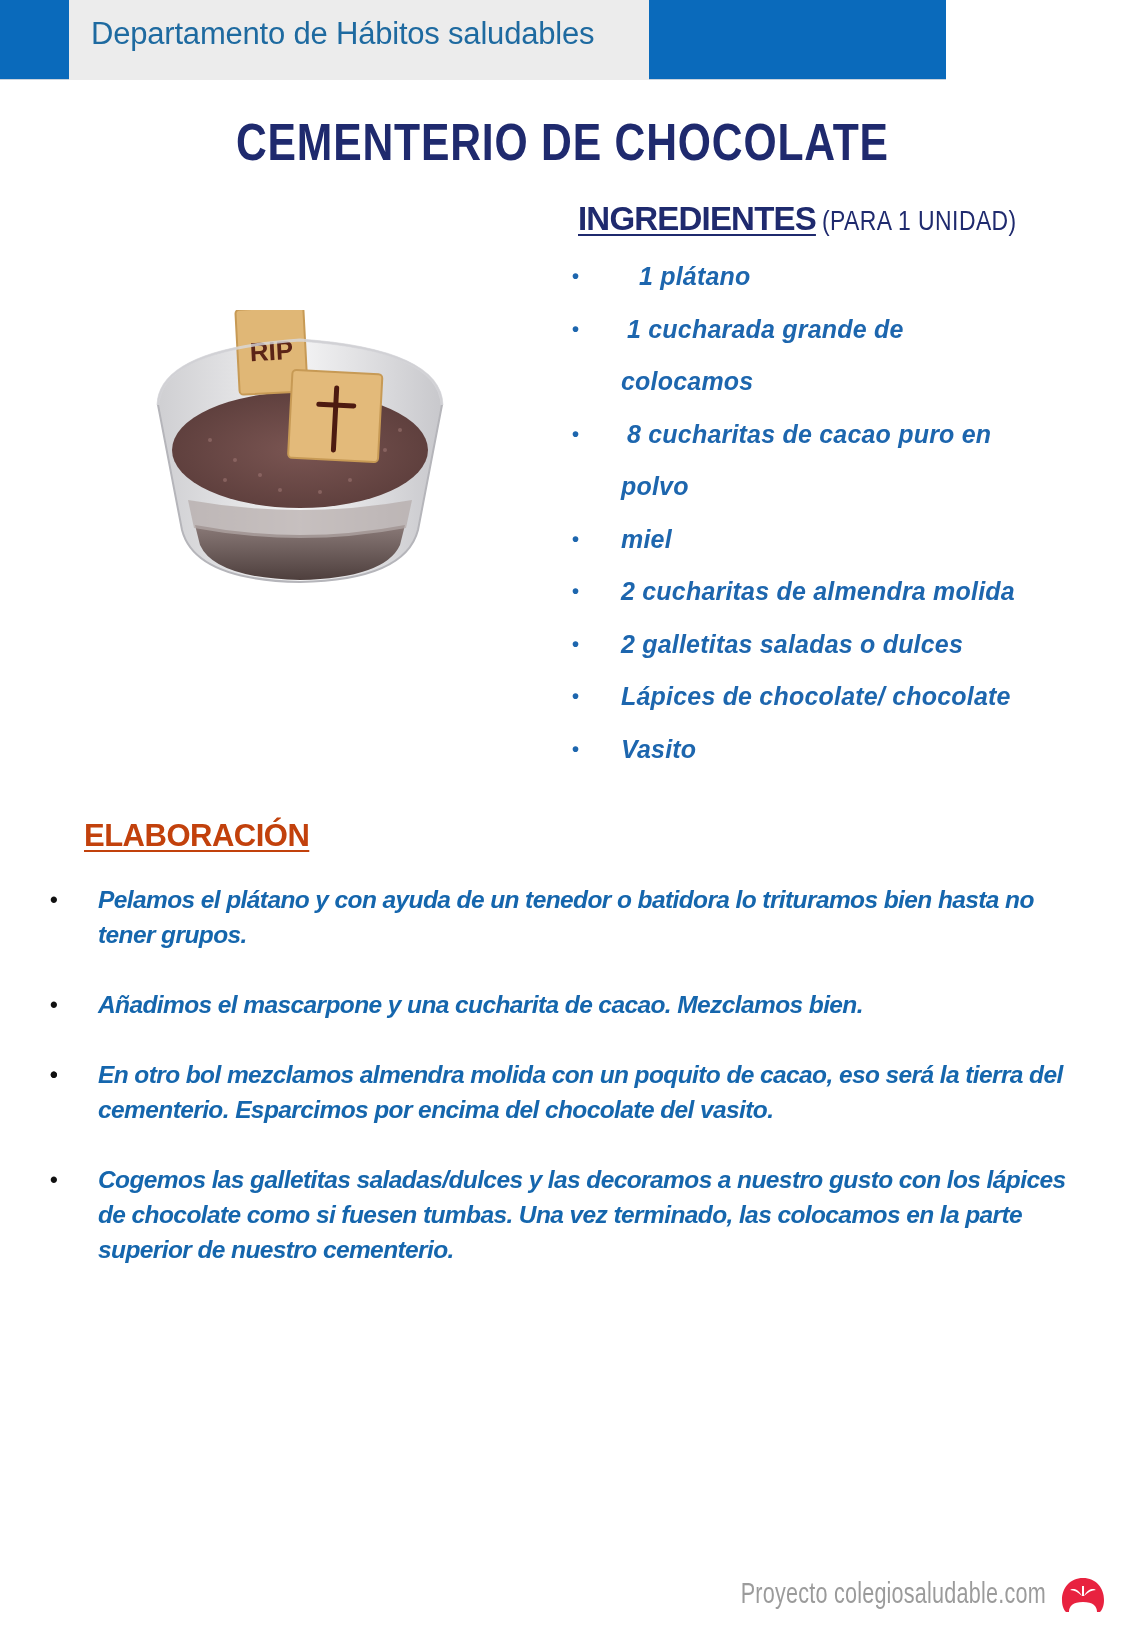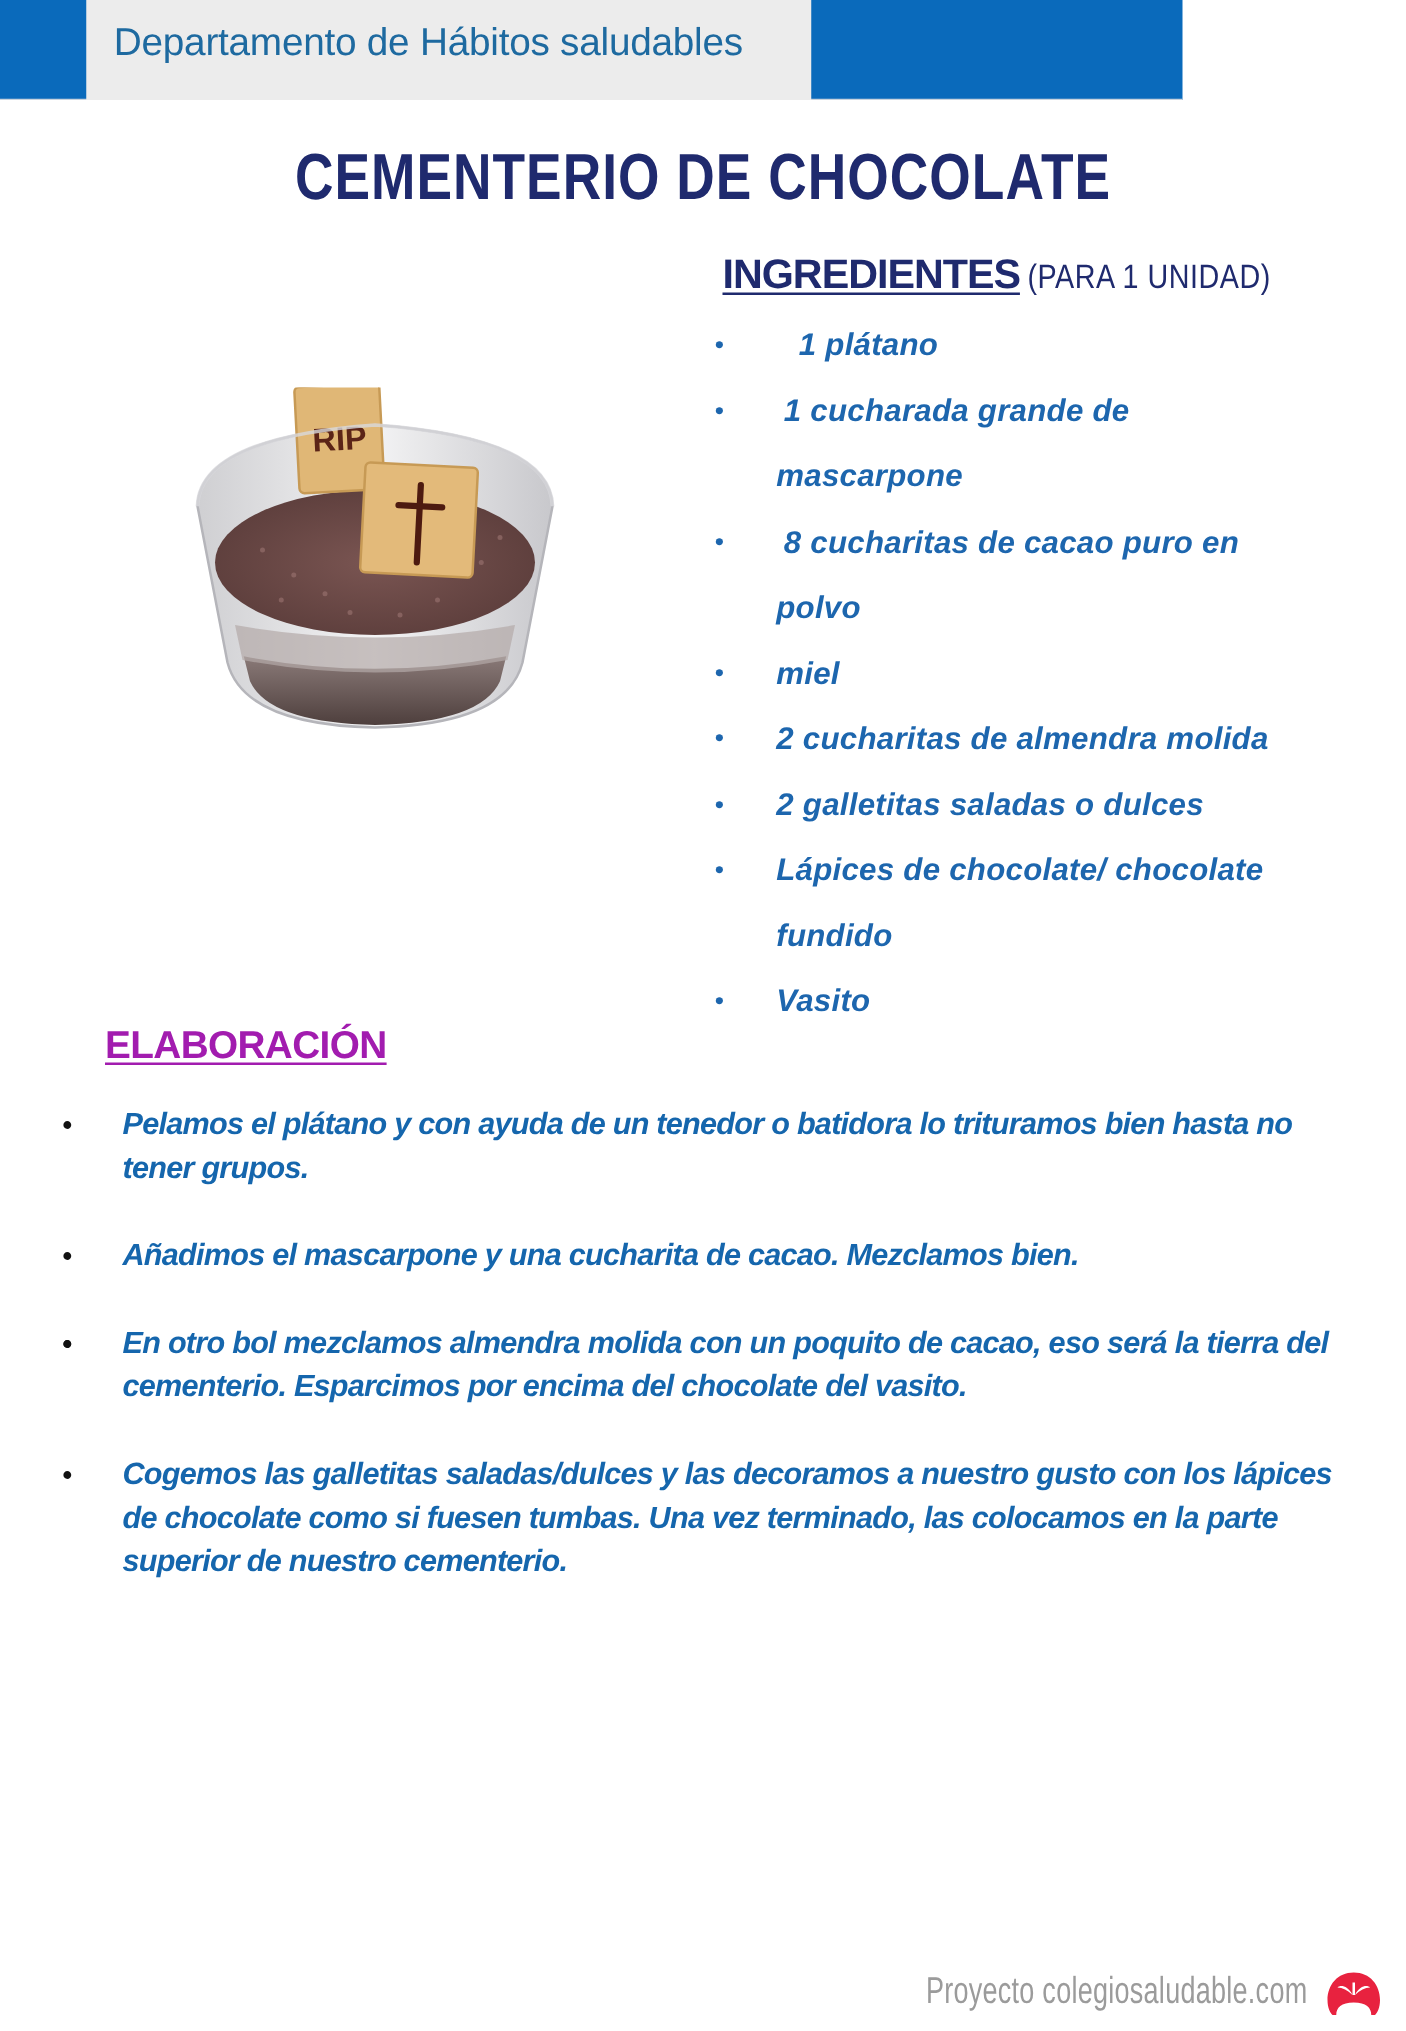--- a/index.html
+++ b/index.html
@@ -16,21 +16,21 @@
 
     .ingredients { position: absolute; left: 578px; top: 200px; width: 520px; }
     .ing-heading { white-space: nowrap; }
     .ing-heading .strong { font-family: "Liberation Sans", sans-serif; font-weight: 700; font-size: 33px; color: #1f2a6e; text-decoration: underline; text-decoration-thickness: 2px; text-underline-offset: 4px; letter-spacing: -0.8px; }
     .ing-heading .note { font-family: "Liberation Sans", sans-serif; font-size: 27px; color: #1f2a6e; margin-left: 6px; transform: scaleX(0.85); display: inline-block; transform-origin: left; letter-spacing: 0.5px; }
 
     .ing-list { list-style: none; margin-top: 12px; }
     .ing-item { position: relative; padding-left: 43px; font-family: "Liberation Sans", sans-serif; font-style: italic; font-weight: 700; font-size: 25px; line-height: 52.5px; color: #1d66ae; letter-spacing: 0.2px; }
     .ing-item .bullet { position: absolute; left: -6px; top: 0; font-style: normal; font-size: 20px; color: #1d66ae; }
 
-    .elab-heading { position: absolute; left: 84px; top: 818px; font-family: "Liberation Sans", sans-serif; font-weight: 700; font-size: 31px; color: #a21caf; text-decoration: underline; text-decoration-thickness: 2px; text-underline-offset: 4px; letter-spacing: -0.5px; }
+    .elab-heading { position: absolute; left: 84px; top: 818px; font-family: "Liberation Sans", sans-serif; font-weight: 700; font-size: 31px; color: #c2410c; text-decoration: underline; text-decoration-thickness: 2px; text-underline-offset: 4px; letter-spacing: -0.5px; }
 
     .elab-list { position: absolute; left: 50px; top: 882px; width: 1020px; list-style: none; }
     .elab-item { position: relative; padding-left: 48px; font-family: "Liberation Sans", sans-serif; font-style: italic; font-weight: 700; font-size: 24.5px; line-height: 35px; color: #1566ad; margin-bottom: 35px; letter-spacing: -0.6px; }
     .elab-item .bullet { position: absolute; left: 0; top: 0; font-style: normal; font-size: 22px; color: #111111; }
 
     .footer { position: absolute; left: 700px; top: 1572px; width: 410px; height: 44px; }
     .footer-text { position: absolute; right: 64px; top: 4px; font-family: "Liberation Sans", sans-serif; font-size: 30px; font-weight: 400; color: #9b9b9b; white-space: nowrap; transform: scaleX(0.72); transform-origin: right; letter-spacing: 0.3px; }
     .footer-logo { position: absolute; right: 4px; top: 2px; width: 46px; height: 40px; }
   </style>
 </head>
@@ -95,28 +95,27 @@
   </svg>
 </div>
 
 <div class="ingredients">
   <div class="ing-heading">
     <span class="strong">INGREDIENTES</span><span class="note">(PARA 1 UNIDAD)</span>
   </div>
   <ul class="ing-list">
     <li class="ing-item"><span class="bullet">•</span><span style="margin-left:18px">1 plátano</span></li>
     <li class="ing-item"><span class="bullet">•</span><span style="margin-left:6px">1 cucharada grande de</span></li>
-    <li class="ing-item"><span>mascarpone</span></li>
+    <li class="ing-item"><span>colocamos</span></li>
     <li class="ing-item"><span class="bullet">•</span><span style="margin-left:6px">8 cucharitas de cacao puro en</span></li>
     <li class="ing-item"><span>polvo</span></li>
     <li class="ing-item"><span class="bullet">•</span><span>miel</span></li>
     <li class="ing-item"><span class="bullet">•</span><span>2 cucharitas de almendra molida</span></li>
     <li class="ing-item"><span class="bullet">•</span><span>2 galletitas saladas o dulces</span></li>
     <li class="ing-item"><span class="bullet">•</span><span>Lápices de chocolate/ chocolate</span></li>
-    <li class="ing-item"><span>fundido</span></li>
     <li class="ing-item"><span class="bullet">•</span><span>Vasito</span></li>
   </ul>
 </div>
 
 <h2 class="elab-heading">ELABORACIÓN</h2>
 <ul class="elab-list">
   <li class="elab-item"><span class="bullet">•</span><span>Pelamos el plátano y con ayuda de un tenedor o batidora lo trituramos bien hasta no tener grupos.</span></li>
   <li class="elab-item"><span class="bullet">•</span><span>Añadimos el mascarpone y una cucharita de cacao. Mezclamos bien.</span></li>
   <li class="elab-item"><span class="bullet">•</span></li>
   <li class="elab-item"><span class="bullet">•</span><span>En otro bol mezclamos almendra molida con un poquito de cacao, eso será la tierra del cementerio. Esparcimos por encima del chocolate del vasito.</span></li>

